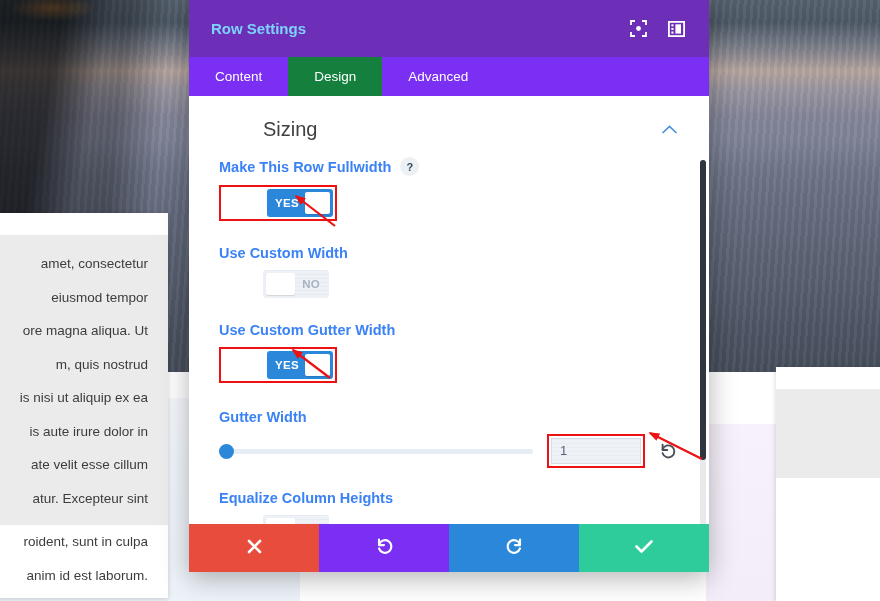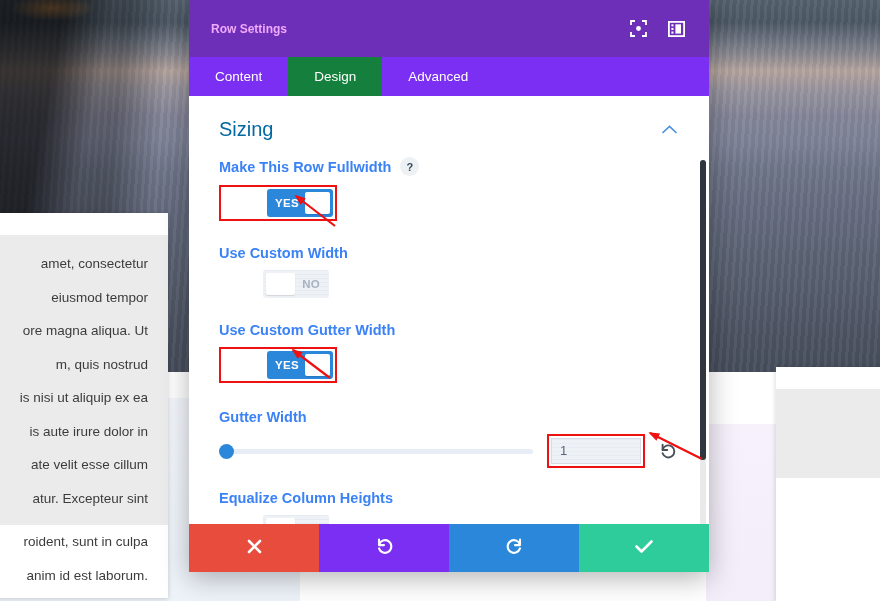--- a/index.html
+++ b/index.html
@@ -154,22 +154,22 @@
 
   .modal-header {
     height: 57px;
     background: #6d2eb8;
     display: flex;
     align-items: center;
     padding: 0 18px 0 22px;
     flex: 0 0 auto;
   }
   .modal-title {
-    color: #f0abfc;
-    font-size: 12px;
+    color: #7dd3fc;
+    font-size: 15px;
     font-weight: bold;
     flex: 1 1 auto;
   }
   .header-icon {
     width: 30px;
     height: 30px;
     display: flex;
     align-items: center;
     justify-content: center;
     cursor: pointer;
@@ -223,23 +223,24 @@
     cursor: pointer;
   }
 
   .section-head {
     display: flex;
     align-items: center;
     padding: 22px 0 16px 0;
     cursor: pointer;
   }
   .section-title {
-    color: #0369a1;
+    color: #404040;
     font-size: 20px;
     flex: 1 1 auto;
+    margin-left: 44px;
   }
   .chevron {
     width: 20px;
     height: 20px;
     display: flex;
     align-items: center;
     justify-content: center;
   }
 
   .field {

